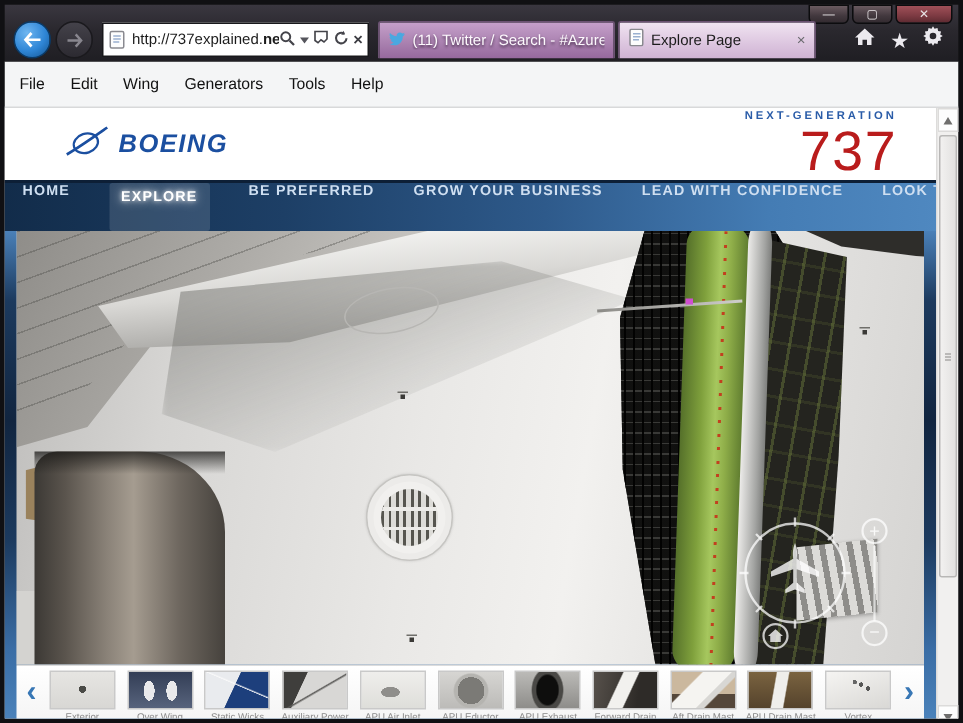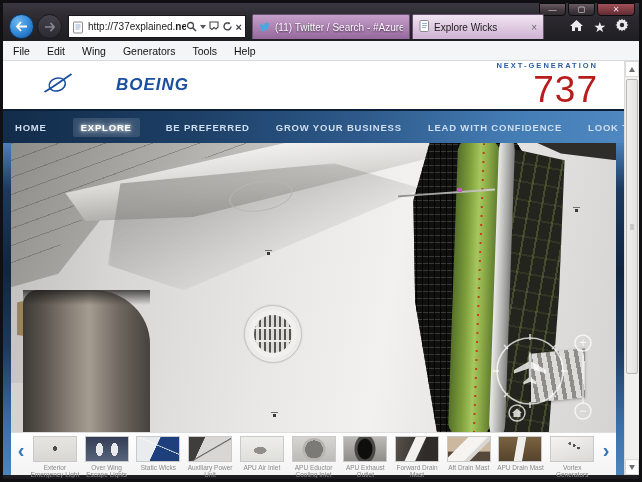--- a/index.html
+++ b/index.html
@@ -40,41 +40,41 @@
   .tab.inactive { width:158px; background:linear-gradient(#c5a0ca,#a87fae 60%,#96689d);
     color:#fdf9fd; text-shadow:0 1px 2px rgba(40,20,45,.8); }
   .tab.active { width:132px; background:linear-gradient(#f0e4f1,#dcc5df 60%,#cfb3d3);
     color:#1b1b1b; margin-left:2px; }
   .tab .tlabel { font-size:10px; white-space:nowrap; overflow:hidden; flex:1; }
   .tab .ticon { margin-right:4px; flex:0 0 auto; }
   .tab .tclose { font-size:10px; color:#6a6a6e; margin-left:4px; flex:0 0 auto; }
   .tb-right { margin-left:auto; display:flex; align-items:center; gap:9px; padding-right:4px; }
   .tb-right .star { color:#eceaef; font-size:14px; line-height:14px; }
 
-  .menubar { height:20px; background:#f4f5f6; border-bottom:1px solid #d8d9da;
+  .menubar { height:31px; background:#f4f5f6; border-bottom:1px solid #d8d9da;
     display:flex; align-items:center; gap:17px; padding-left:10px; }
   .menubar span { font-size:10.5px; color:#111; }
 
   
   .bodyrow { display:flex; height:414px; }
   .page { width:621px; background:#fff; display:flex; flex-direction:column; }
 
   .sitehdr { height:48px; background:#fff; display:flex; align-items:center;
     justify-content:space-between; padding:0 26px 0 40px; }
   .logo { display:flex; align-items:center; gap:6px; }
   .logo .btxt { color:#1b4fa0; font-size:17px; font-weight:bold; font-style:italic;
-    letter-spacing:1px;margin-left:37px; }
+    letter-spacing:1px; }
   .prog { text-align:right; line-height:1; }
   .prog .nг, .prog .ng { display:block; color:#2a5ca8; font-size:7.5px; font-weight:bold;
     letter-spacing:2px; }
   .prog .num { display:block; color:#b91c1c; font-size:37px; font-weight:400;
     letter-spacing:1px; margin-top:1px; }
 
   .sitenav { height:34px; background:linear-gradient(90deg,#122c4a 0%,#1d3f66 30%,#2e5a8b 58%,#447cb4 82%,#4f88c0 100%);
-    border-top:2px solid #0d1f36; display:flex; align-items:center; padding:0 12px; }
+    border-top:2px solid #0d1f36; display:flex; padding:0 12px; }
   .navitem { color:#cfdff1; font-size:9.5px; font-weight:bold; letter-spacing:.8px;
     margin-right:26px; white-space:nowrap; }
   .navitem.active { color:#fff; text-shadow:0 0 7px rgba(255,255,255,.95),0 0 3px rgba(255,255,255,.8);
     background:rgba(255,255,255,.13); padding:4px 8px; border-radius:2px; }
 
   
   .stage { flex:1; background:linear-gradient(180deg,#4a80b8 0%,#1c3a5e 14%,#112540 38%,#1c3a5e 62%,#3a6da5 84%,#4d85bd 100%);
     padding:0 8px; display:flex; flex-direction:column; }
   .photo { position:relative; height:289px; overflow:hidden;
     background:linear-gradient(100deg,#bdbcba 0%,#d6d5d3 18%,#e9e8e6 45%,#f2f1ef 62%,#e4e3e1 78%,#d5d4d2 100%); }
@@ -262,21 +262,21 @@
         </span>
         <span class="tlabel">(11) Twitter / Search - #Azure</span>
       </div>
       <div class="tab active">
         <span class="ticon">
           <svg width="11" height="12" viewBox="0 0 11 12">
               <rect x="1" y="0.5" width="8.5" height="11" rx="1" fill="#fdfdfd" stroke="#8a8a90"></rect>
               <path d="M3 3.5 h5 M3 5.5 h5 M3 7.5 h4" stroke="#9ab0d0" stroke-width="1"></path>
             </svg>
         </span>
-        <span class="tlabel">Explore Wicks</span>
+        <span class="tlabel">Explore Page</span>
         <span class="tclose">×</span>
       </div>
       <div class="tb-right">
         <span>
           <svg width="15" height="13" viewBox="0 0 15 13">
               <path d="M7.5 1 L14 7 H12 V12 H9 V8.5 H6 V12 H3 V7 H1 Z" fill="#eceaef"></path>
             </svg>
         </span>
         <span class="star">★</span>
         <span>

